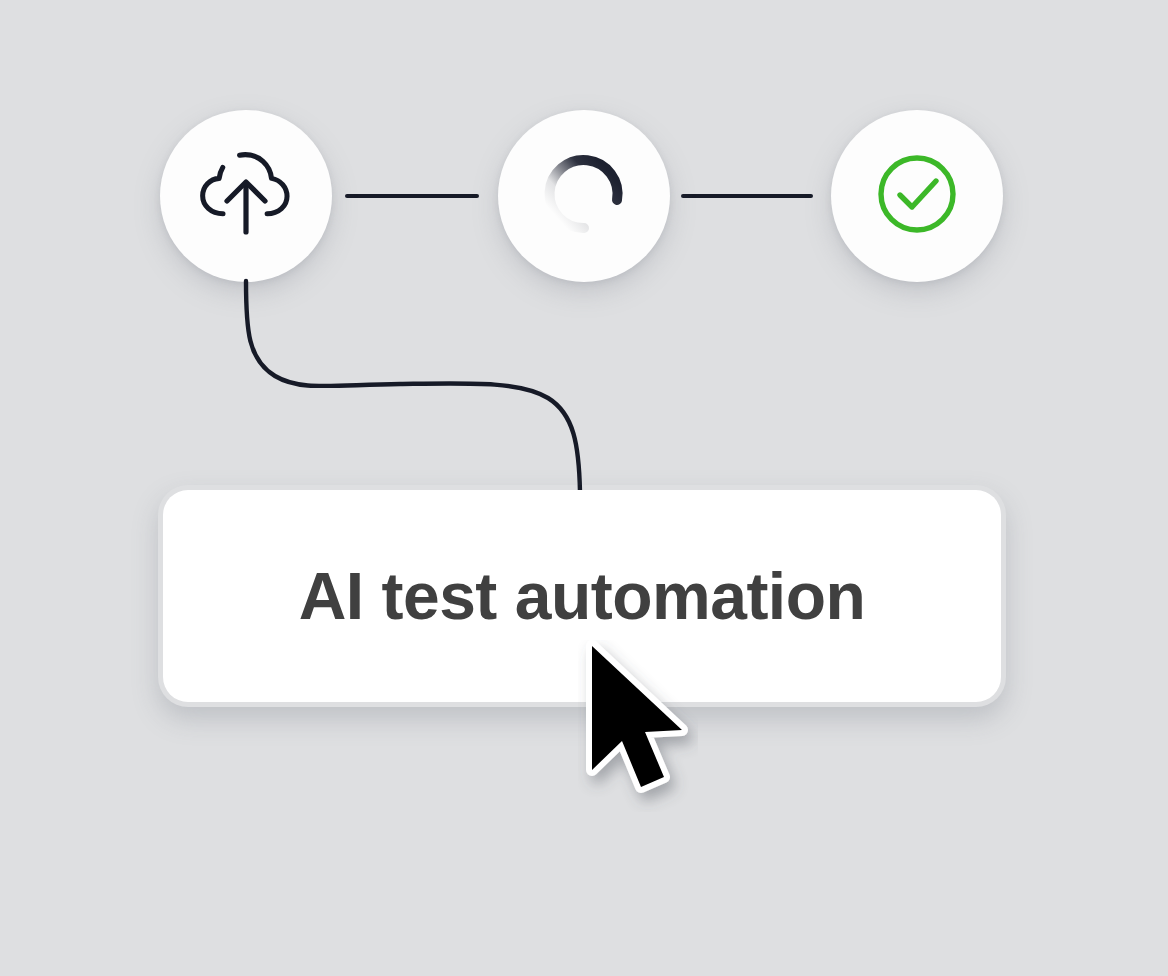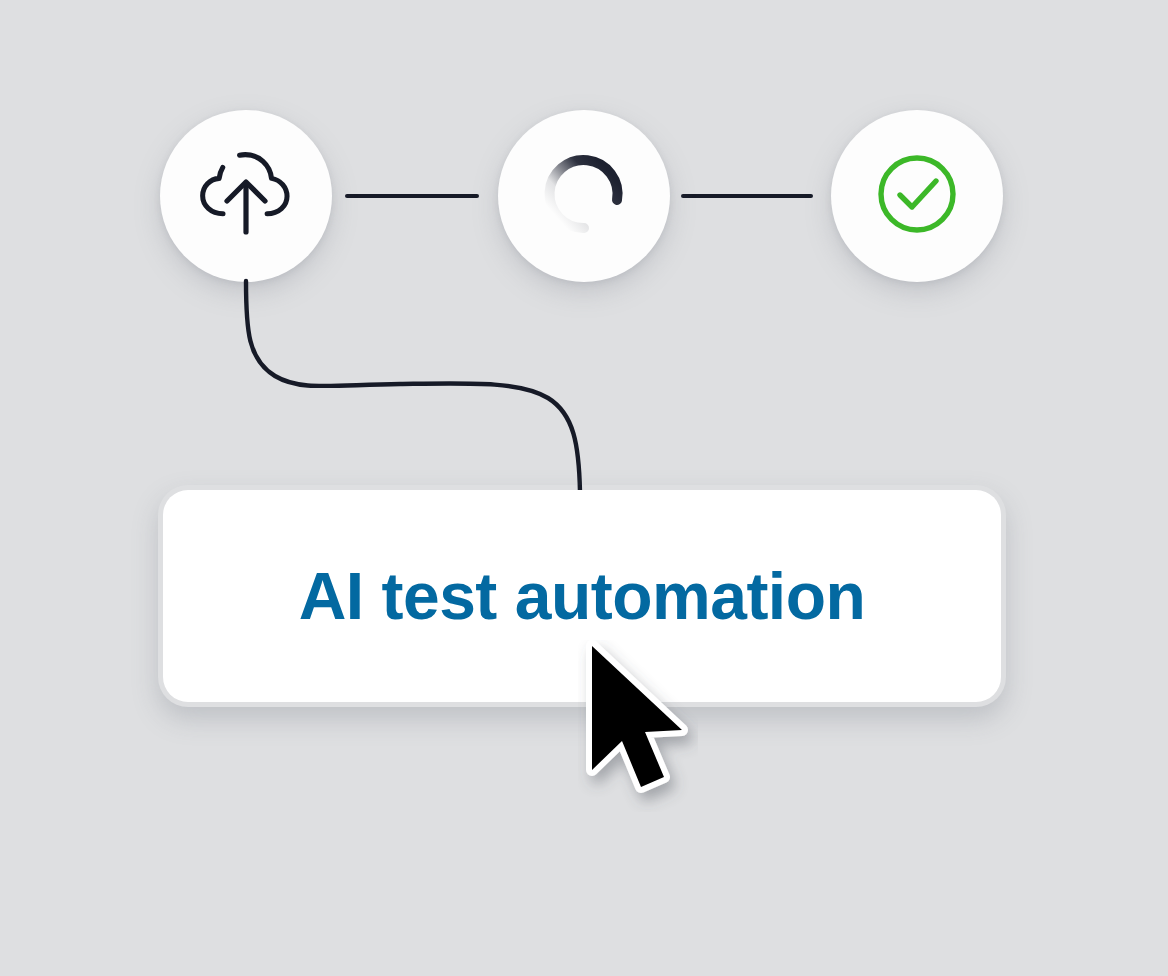--- a/index.html
+++ b/index.html
@@ -87,21 +87,21 @@
     height: 100%;
     border-radius: 25px;
     background: #ffffff;
     display: flex;
     align-items: center;
     justify-content: center;
   }
   .card-label {
     font-size: 66px;
     font-weight: 700;
-    color: #0369a1;
+    color: #404040;
     letter-spacing: -0.5px;
     line-height: 1;
     white-space: nowrap;
   }
 
   
   .cursor {
     position: absolute;
     left: 578px;
     top: 640px;

